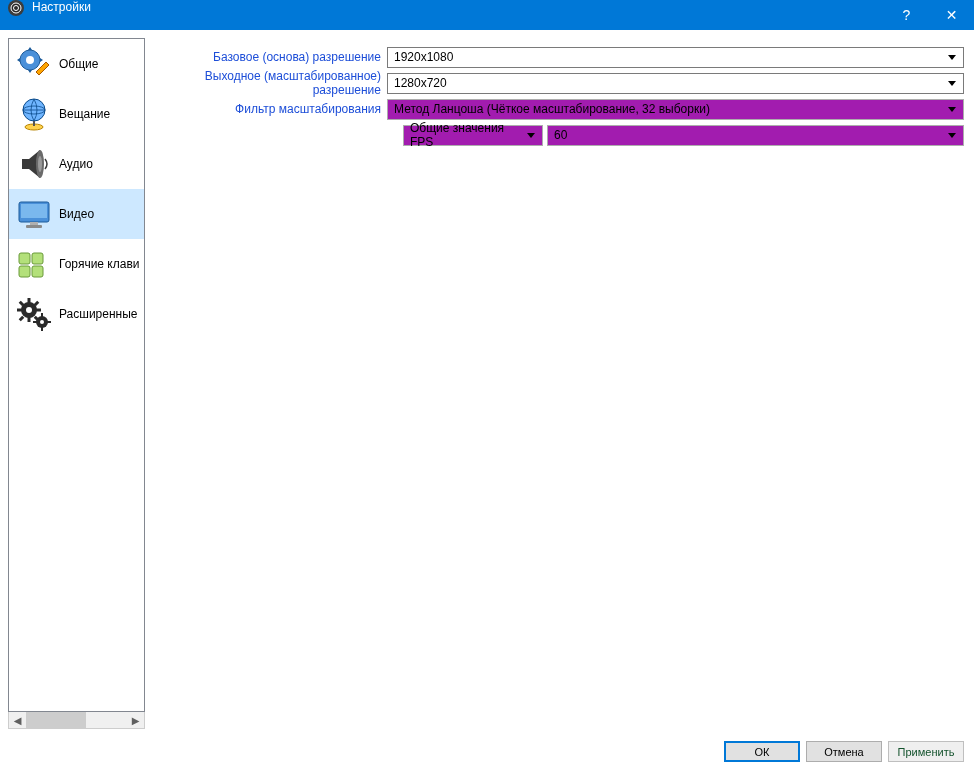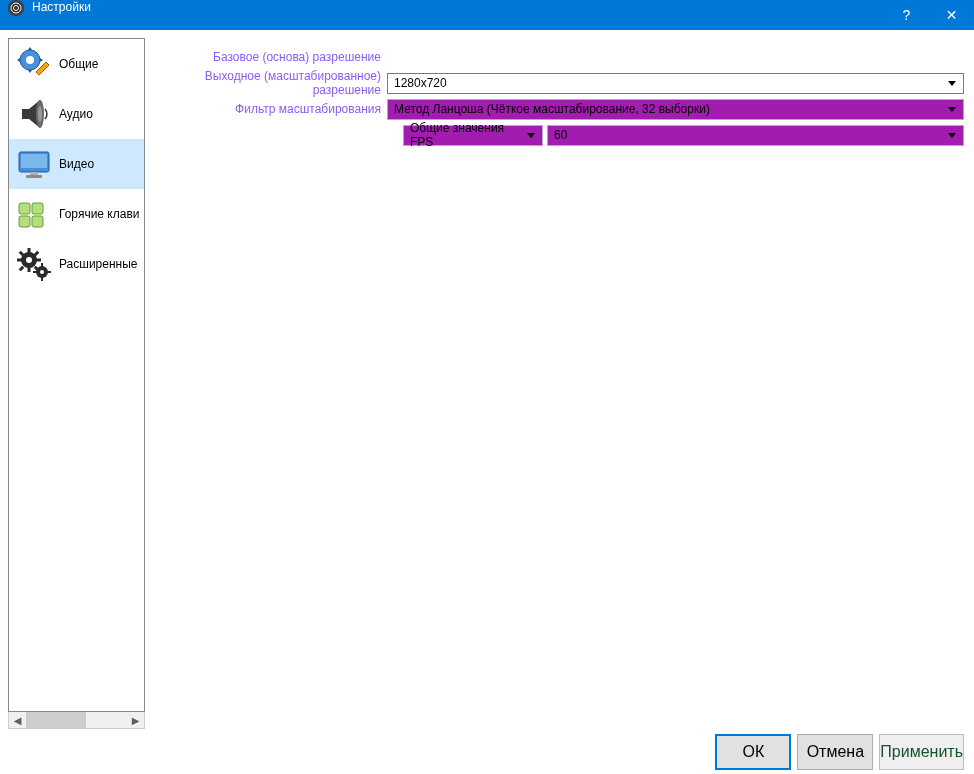--- a/index.html
+++ b/index.html
@@ -71,21 +71,21 @@
 
 .content {
   flex: 1; display: flex; flex-direction: column;
   padding: 6px 2px 0 2px; min-width: 0;
 }
 .form-row {
   display: flex; align-items: center; height: 26px; gap: 4px;
 }
 .form-label {
   width: 230px; text-align: right; padding-right: 2px;
-  font-size: 12px; color: #8b5cf6;
+  font-size: 12px; color: #1d4ed8;
 }
 .combo {
   flex: 1; height: 21px; border: 1px solid #7a7a7a;
   background: #fff; display: flex; align-items: center;
   padding: 0 4px 0 6px; font-size: 12px;
   position: relative; cursor: pointer;
 }
 .combo.grey {
   background: #a21caf; border: 1px solid #adadad;
 }
@@ -97,23 +97,23 @@
 .combo.short {
   flex: 0 0 140px; width: 140px; margin-left: 16px;
 }
 .form-row .fps-combo { flex: 1; }
 
 .footer {
   height: 45px; display: flex; align-items: center; justify-content: flex-end;
   padding: 0 10px; gap: 6px;
 }
 .btn {
-  min-width: 76px; height: 36px;
+  min-width: 76px; height: 21px;
   border: 1px solid #adadad; background: #e1e1e1;
-  font-size: 16px; cursor: pointer;
+  font-size: 11px; cursor: pointer;
   display: flex; align-items: center; justify-content: center;
 }
 .btn.default { border: 2px solid #0078d7; background: #e1e1e1; }
 .btn.disabled { color: #14532d; border-color: #bfbfbf; background: #efefef; cursor: default; }
 </style>
 </head>
 <body>
 
 <div class="titlebar">
   <div class="logo">
@@ -140,20 +140,33 @@
             <svg width="40" height="40" viewBox="0 0 40 40">
               <path d="M22 28 L32 18 L35 21 L25 31 Z" fill="#ffa500" stroke="#a65800"></path>
               <circle cx="16" cy="16" r="10" fill="#4a90d9" stroke="#1a5a9a" stroke-width="1"></circle>
               <circle cx="16" cy="16" r="4" fill="#fff"></circle>
               <path d="M16 3 L18 6 L14 6 Z M29 16 L26 14 L26 18 Z M16 29 L14 26 L18 26 Z M3 16 L6 18 L6 14 Z" fill="#1a5a9a"></path>
             </svg>
           </div>
           <span class="nav-label">Общие</span>
         </div>
 
+        <div class="nav-item">
+          <div class="nav-icon">
+            <svg width="40" height="40" viewBox="0 0 40 40">
+              <circle cx="20" cy="16" r="11" fill="#6fb5ff" stroke="#0a4a8a"></circle>
+              <path d="M20 5 Q14 16 20 27 Q26 16 20 5" fill="none" stroke="#0a4a8a" stroke-width="0.8"></path>
+              <ellipse cx="20" cy="16" rx="11" ry="4" fill="none" stroke="#0a4a8a" stroke-width="0.8"></ellipse>
+              <path d="M9 16 L31 16" stroke="#0a4a8a" stroke-width="0.8"></path>
+              <ellipse cx="20" cy="33" rx="9" ry="3" fill="#ffd24d" stroke="#b88400"></ellipse>
+              <rect x="19" y="27" width="2" height="5" fill="#555"></rect>
+            </svg>
+          </div>
+          <span class="nav-label">Вещание</span>
+        </div>
 
 
         <div class="nav-item">
           <div class="nav-icon">
             <svg width="40" height="40" viewBox="0 0 40 40">
               <path d="M8 15 L15 15 L26 6 L26 34 L15 25 L8 25 Z" fill="#3a3a3a"></path>
               <ellipse cx="26" cy="20" rx="4" ry="14" fill="#6a6a6a"></ellipse>
               <ellipse cx="26" cy="20" rx="2" ry="8" fill="#9a9a9a"></ellipse>
               <path d="M31 15 Q35 20 31 25" fill="none" stroke="#3a3a3a" stroke-width="1.5"></path>
             </svg>
@@ -218,20 +231,28 @@
       <div class="sb-thumb"></div>
       <div style="flex:1"></div>
       <div class="sb-arrow">▶</div>
     </div>
   </div>
 
   <div class="content">
 
     <div class="form-row">
       <div class="form-label">Базовое (основа) разрешение</div>
+      <div class="combo">
+        <span class="val">1920x1080</span>
+        <span class="arrow">
+            <svg width="8" height="5" viewBox="0 0 8 5">
+              <path d="M0 0 L8 0 L4 5 Z" fill="#000"></path>
+            </svg>
+          </span>
+      </div>
     </div>
 
     <div class="form-row">
       <div class="form-label">Выходное (масштабированное) разрешение</div>
       <div class="combo">
         <span class="val">1280x720</span>
         <span class="arrow">
             <svg width="8" height="5" viewBox="0 0 8 5">
               <path d="M0 0 L8 0 L4 5 Z" fill="#000"></path>
             </svg>

